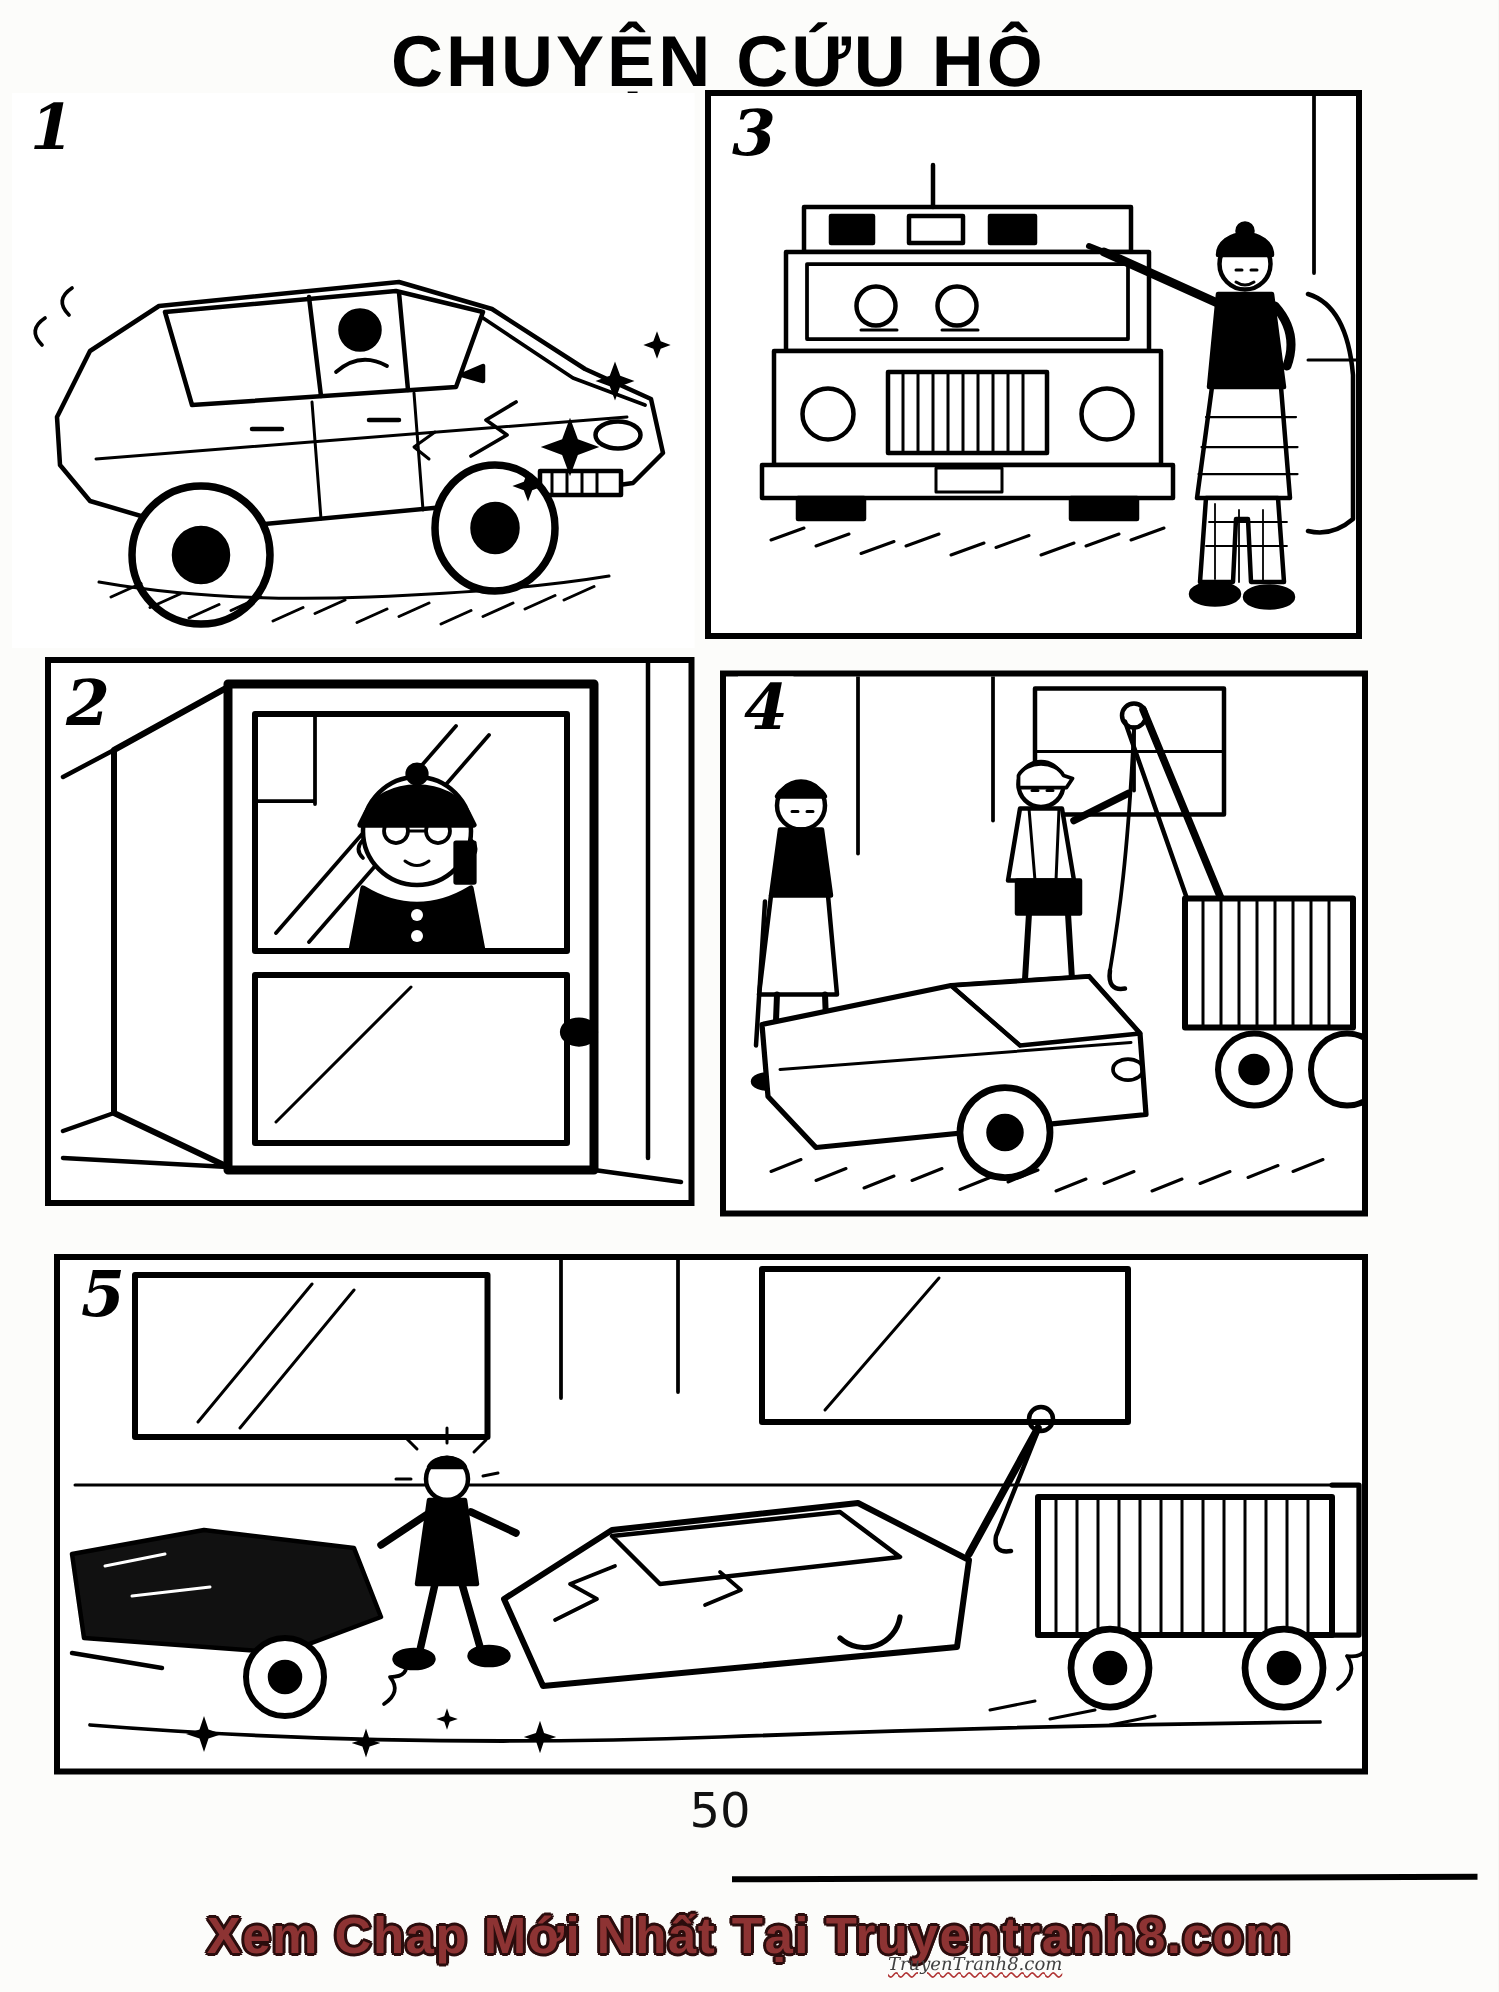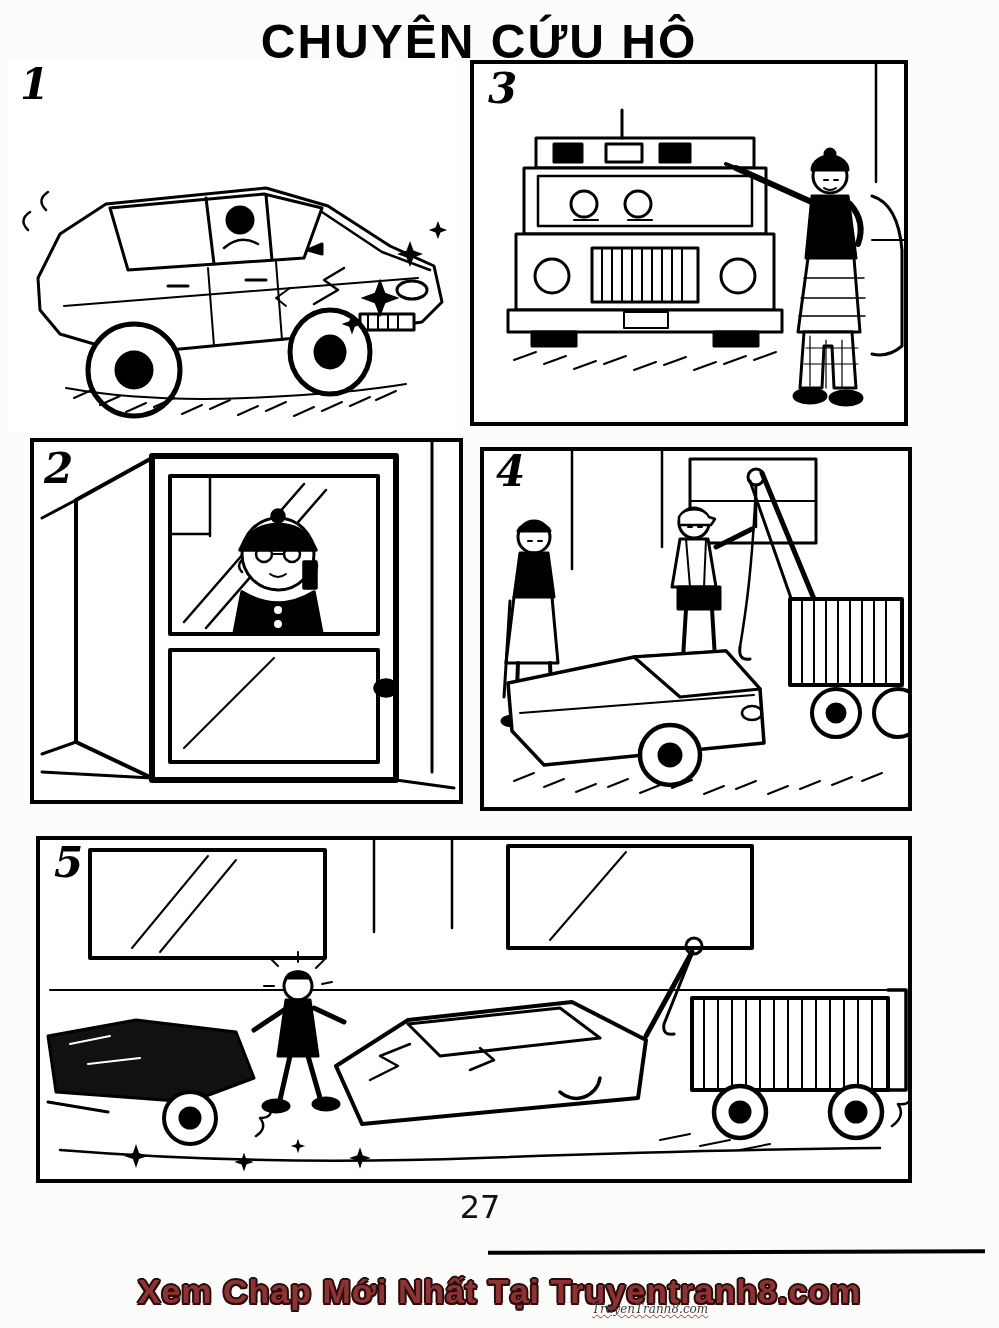--- a/index.html
+++ b/index.html
@@ -286,21 +286,21 @@
         <use href="#star5" transform="translate(96,316)" fill="#000" stroke="none"></use>
         <use href="#star5" transform="translate(204,322) scale(0.8)" fill="#000" stroke="none"></use>
         <use href="#star5" transform="translate(320,318) scale(0.9)" fill="#000" stroke="none"></use>
         <use href="#star5" transform="translate(258,306) scale(0.6)" fill="#000" stroke="none"></use>
         <path d="M20 310 q200 16 420 8 t400 -10" stroke-width="2.5"></path>
         <path d="M620 300 l30 -6 M660 306 l30 -6 M700 310 l30 -6" stroke-width="2"></path>
       </g>
     </svg>
   </div>
 
-  <div class="page-number">27</div>
+  <div class="page-number">50</div>
 
   <div class="divider"></div>
 
   <div class="footer-promo">Xem Chap Mới Nhất Tại Truyentranh8.com</div>
 
   <div class="wm-script">TruyenTranh8.com</div>
 
 
 </div>
 

